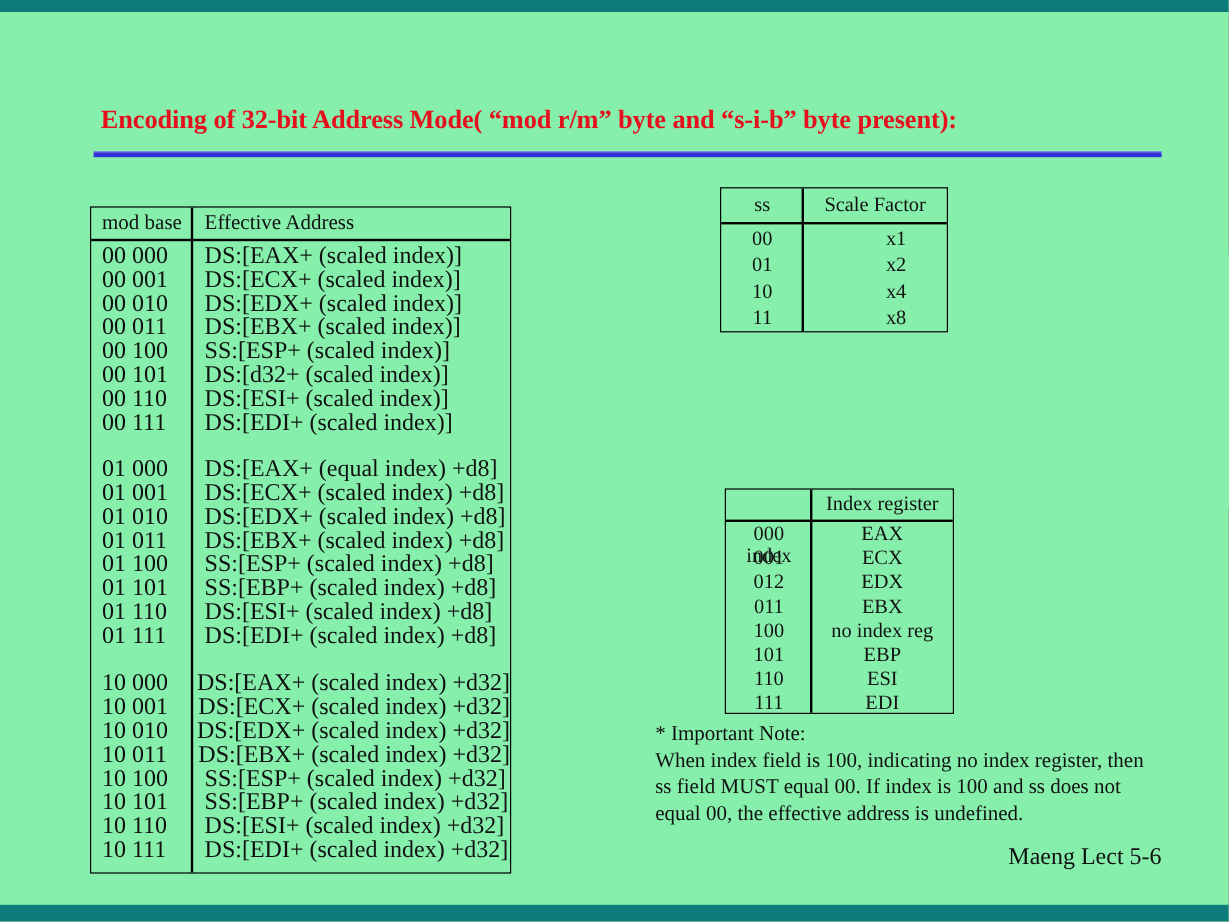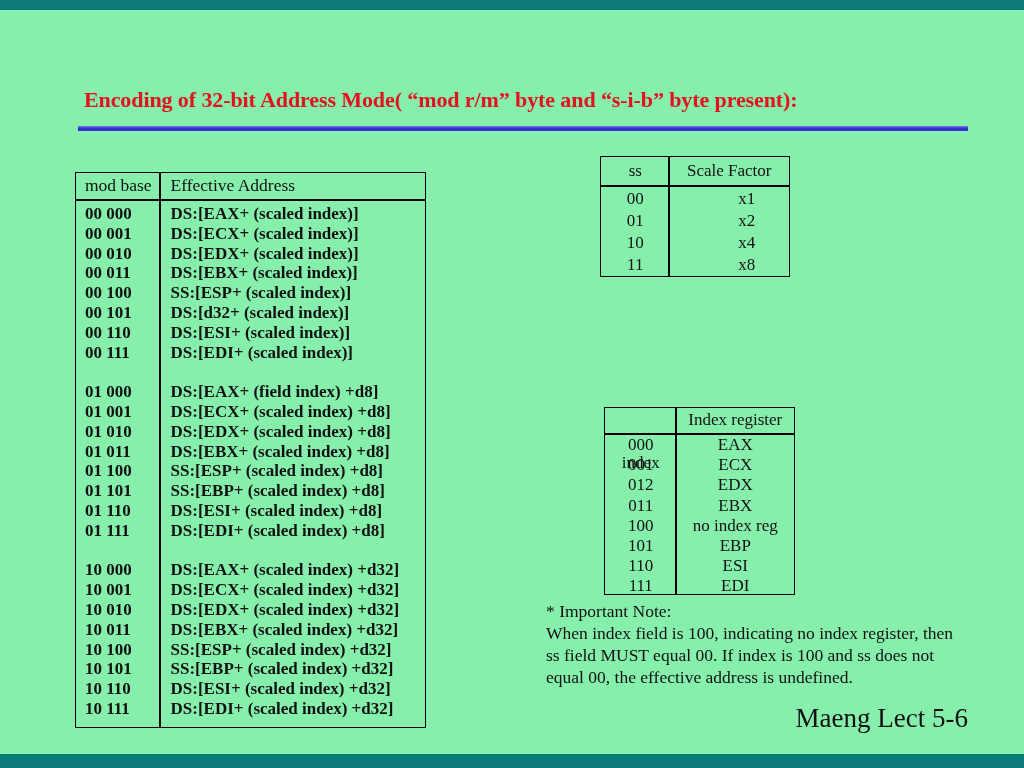--- a/index.html
+++ b/index.html
@@ -38,21 +38,21 @@
   .tbl .thead{display:flex;}
   .tbl .trow{display:flex;}
 
   
   .tbl.main{left:75px;top:172px;width:351px;height:556px;}
   .tbl.main .vdiv{left:83px;}
   .tbl.main .hline{top:26px;}
   .tbl.main .thead{height:26px;line-height:25px;font-size:17.5px;font-weight:normal;}
   .tbl.main .thead .c1{width:84.5px;padding-left:9px;box-sizing:border-box;}
   .tbl.main .thead .c2{padding-left:10px;}
-  .tbl.main .tbody{padding-top:5px;font-size:17px;font-weight:bold;line-height:19.8px;}
+  .tbl.main .tbody{padding-top:5px;font-size:20px;font-weight:normal;line-height:19.8px;}
   .tbl.main .trow .c1{width:84.5px;padding-left:9px;box-sizing:border-box;white-space:nowrap;}
   .tbl.main .trow .c2{padding-left:10px;white-space:nowrap;}
   .tbl.main .gap{height:19.8px;}
 
   
   .tbl.ss{left:600px;top:156px;width:190px;height:121px;}
   .tbl.ss .vdiv{left:67px;}
   .tbl.ss .hline{top:28px;}
   .tbl.ss .thead{height:28px;line-height:27px;font-size:17px;}
   .tbl.ss .thead .c1{width:68.5px;text-align:center;}
@@ -72,21 +72,21 @@
   .tbl.index .trow .c1{width:71.5px;text-align:center;}
   .tbl.index .trow .c2{flex:1;text-align:center;}
 
   .note{
     position:absolute;left:546px;top:600px;width:450px;
     font-size:17.5px;line-height:22px;
   }
   .note div{white-space:nowrap;}
   .footer{
     position:absolute;top:703px;right:56px;
-    font-size:27px;white-space:nowrap;
+    font-size:20px;white-space:nowrap;
   }
 </style>
 </head>
 <body>
 
 <div class="slide">
 
   <div class="bar top"></div>
   <div class="bar bottom"></div>
 
@@ -129,21 +129,21 @@
           <span class="c1">00 110</span>
           <span class="c2">DS:[ESI+ (scaled index)]</span>
         </div>
         <div class="trow">
           <span class="c1">00 111</span>
           <span class="c2">DS:[EDI+ (scaled index)]</span>
         </div>
         <div class="gap"></div>
         <div class="trow">
           <span class="c1">01 000</span>
-          <span class="c2">DS:[EAX+ (field index) +d8]</span>
+          <span class="c2">DS:[EAX+ (equal index) +d8]</span>
         </div>
         <div class="trow">
           <span class="c1">01 001</span>
           <span class="c2">DS:[ECX+ (scaled index) +d8]</span>
         </div>
         <div class="trow">
           <span class="c1">01 010</span>
           <span class="c2">DS:[EDX+ (scaled index) +d8]</span>
         </div>
         <div class="trow">

